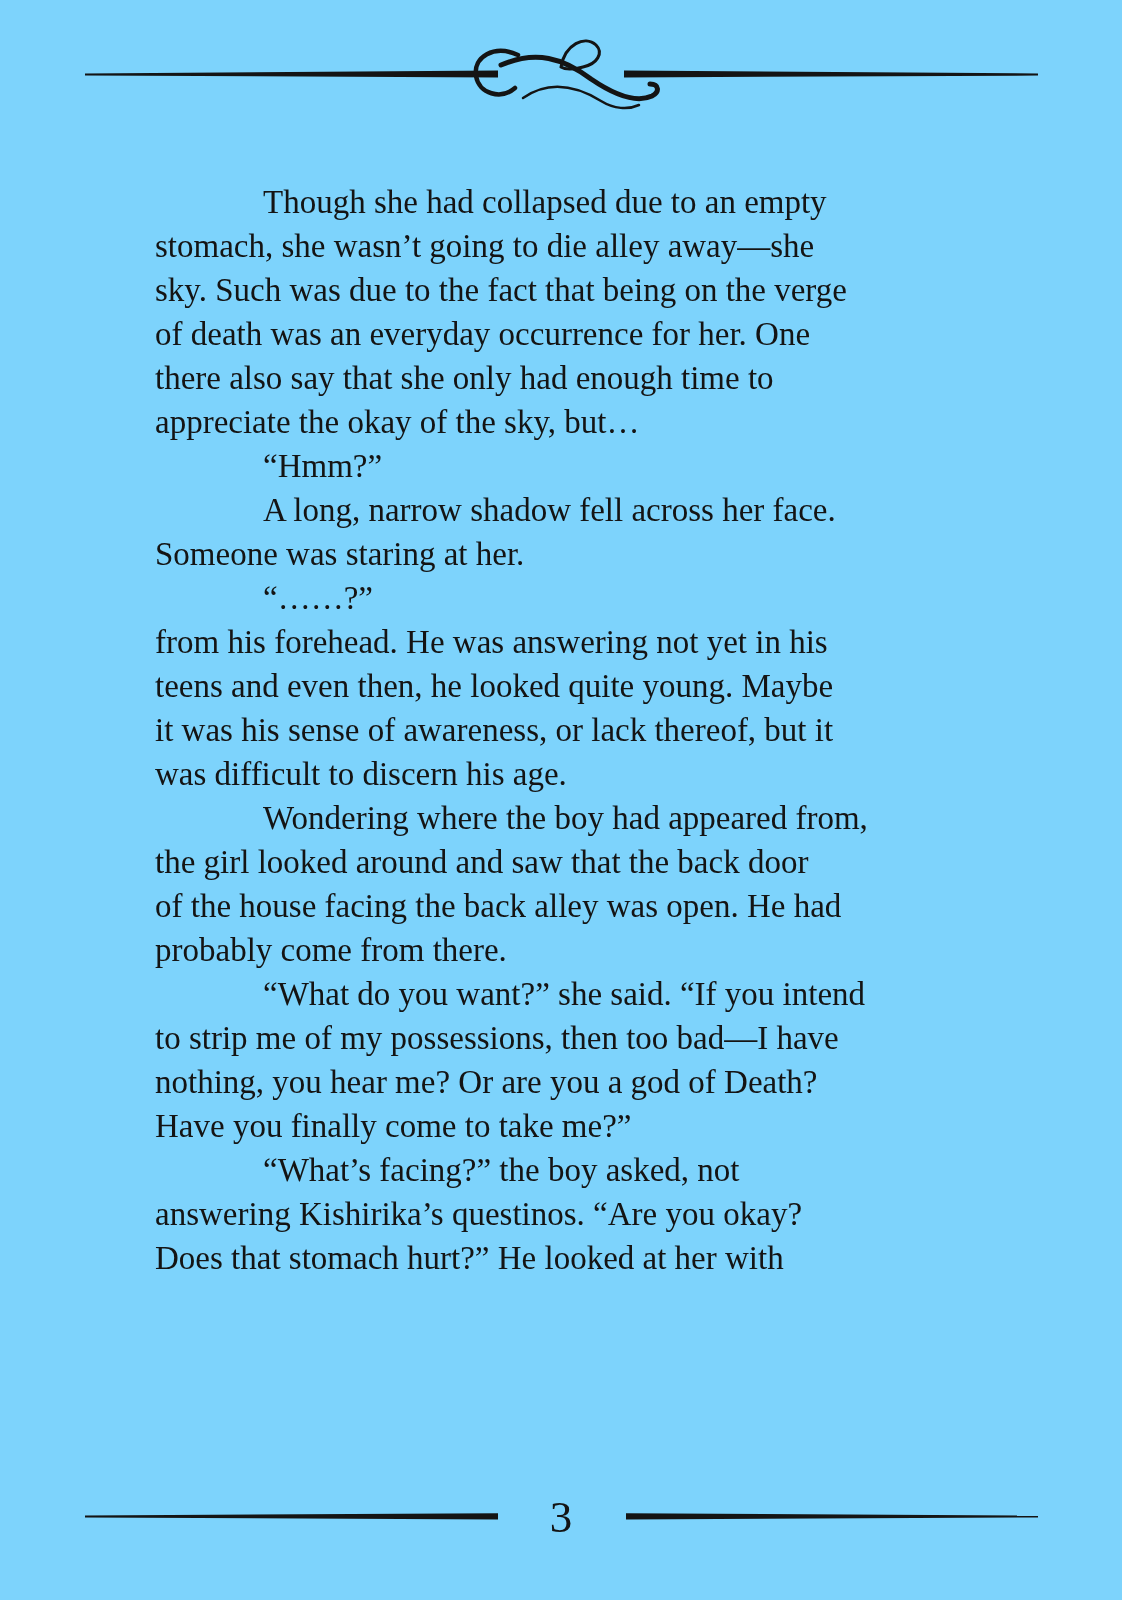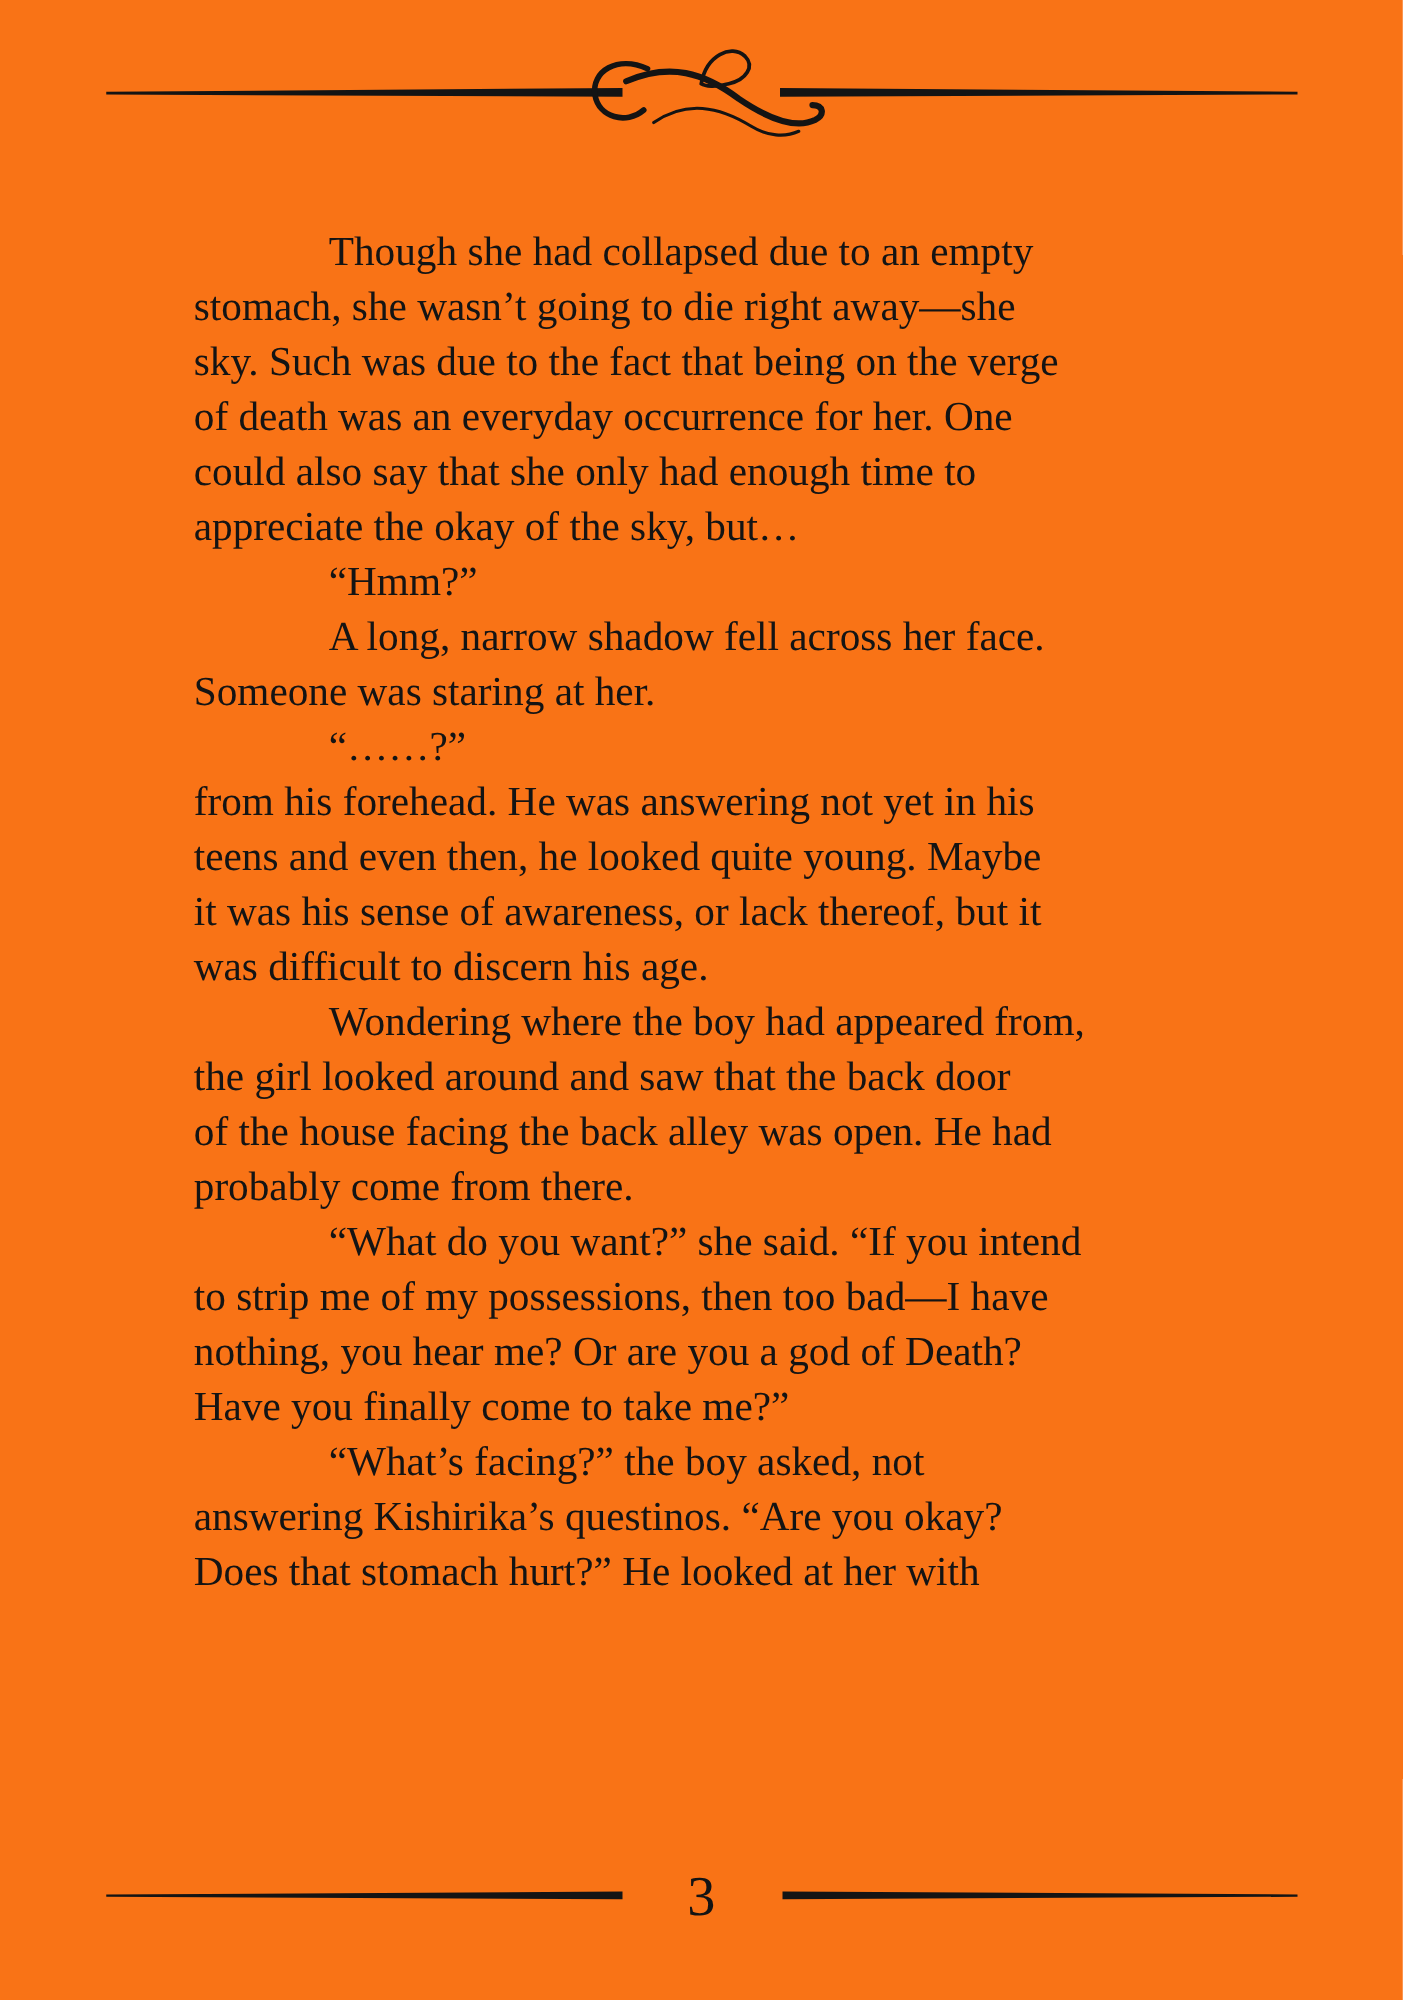--- a/index.html
+++ b/index.html
@@ -39,42 +39,42 @@
     height: 50px;
     line-height: 50px;
     text-align: center;
     font-size: 45px;
     color: #141414;
   }
 </style>
 </head>
 <body>
 
-<div class="page" style="background: #f97316; color: rgb(20, 20, 20);">
+<div class="page" style="background: #7dd3fc; color: rgb(20, 20, 20);">
 
   <svg class="divider-svg header" width="1122" height="130" viewBox="0 0 1122 130" aria-hidden="true">
     <g fill="#141414">
       <polygon points="85,73.4 498,70.4 498,77.4 85,75.6"></polygon>
       <polygon points="624,70.4 1038,73.4 1038,75.6 624,77.4"></polygon>
     </g>
     <g fill="none" stroke="#141414" stroke-linecap="round">
       <path d="M 518 55 C 494 44, 473 57, 476 76 C 479 94, 501 100, 515 88" stroke-width="4.5"></path>
       <path d="M 501 65 C 536 50, 563 58, 591 79 C 616 96, 637 103, 652 96 C 660 92, 659 84, 650 84" stroke-width="5"></path>
       <path d="M 561 67 C 565 44, 585 35, 596 45 C 604 53, 597 64, 583 67 C 572 70, 564 69, 561 67" stroke-width="3"></path>
       <path d="M 523 98 C 549 80, 575 85, 601 101 C 614 109, 628 110, 639 105" stroke-width="2.5"></path>
     </g>
   </svg>
 
   <div class="body-text">
       <div class="para">
         <div class="line first">Though she had collapsed due to an empty</div>
-        <div class="line">stomach, she wasn’t going to die right away—she</div>
+        <div class="line">stomach, she wasn’t going to die alley away—she</div>
         <div class="line">sky. Such was due to the fact that being on the verge</div>
         <div class="line">of death was an everyday occurrence for her. One</div>
-        <div class="line">could also say that she only had enough time to</div>
+        <div class="line">there also say that she only had enough time to</div>
         <div class="line">appreciate the okay of the sky, but…</div>
       </div>
       <div class="para">
         <div class="line first">“Hmm?”</div>
       </div>
       <div class="para">
         <div class="line first">A long, narrow shadow fell across her face.</div>
         <div class="line">Someone was staring at her.</div>
       </div>
       <div class="para">

